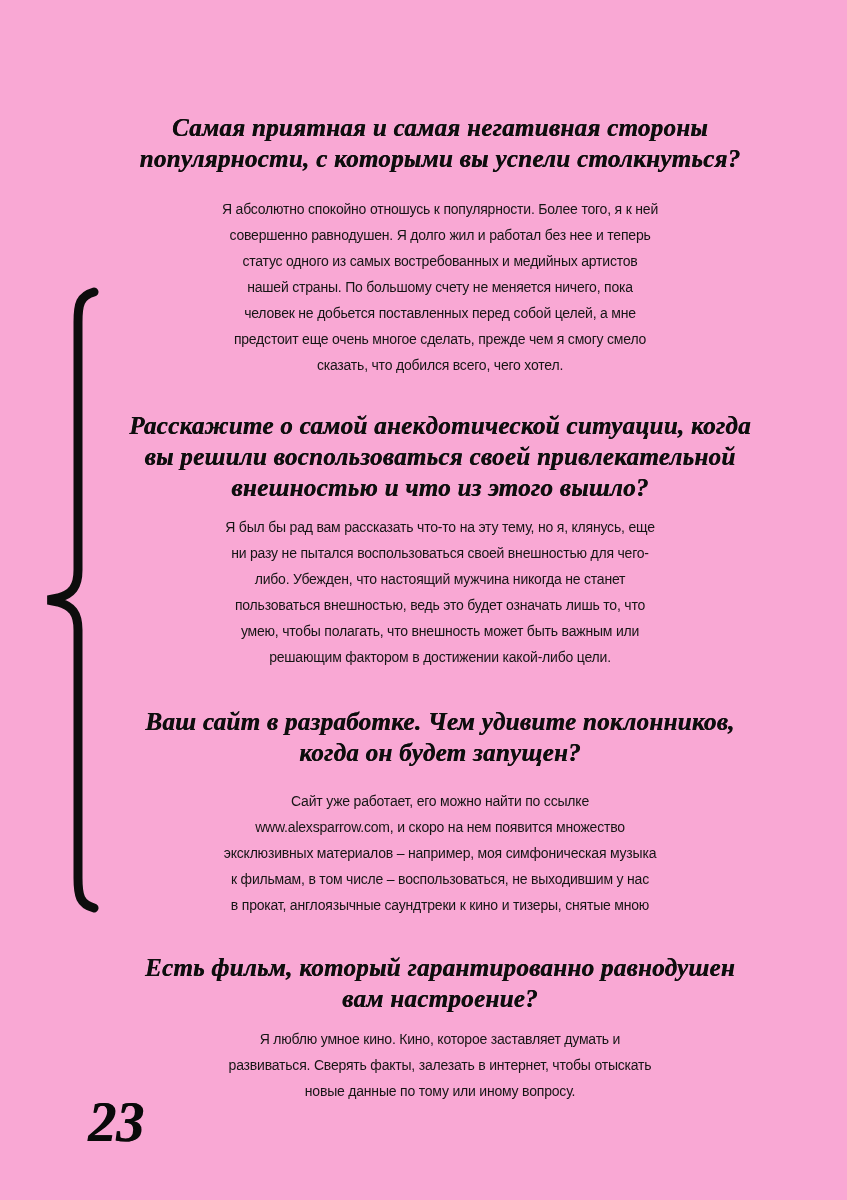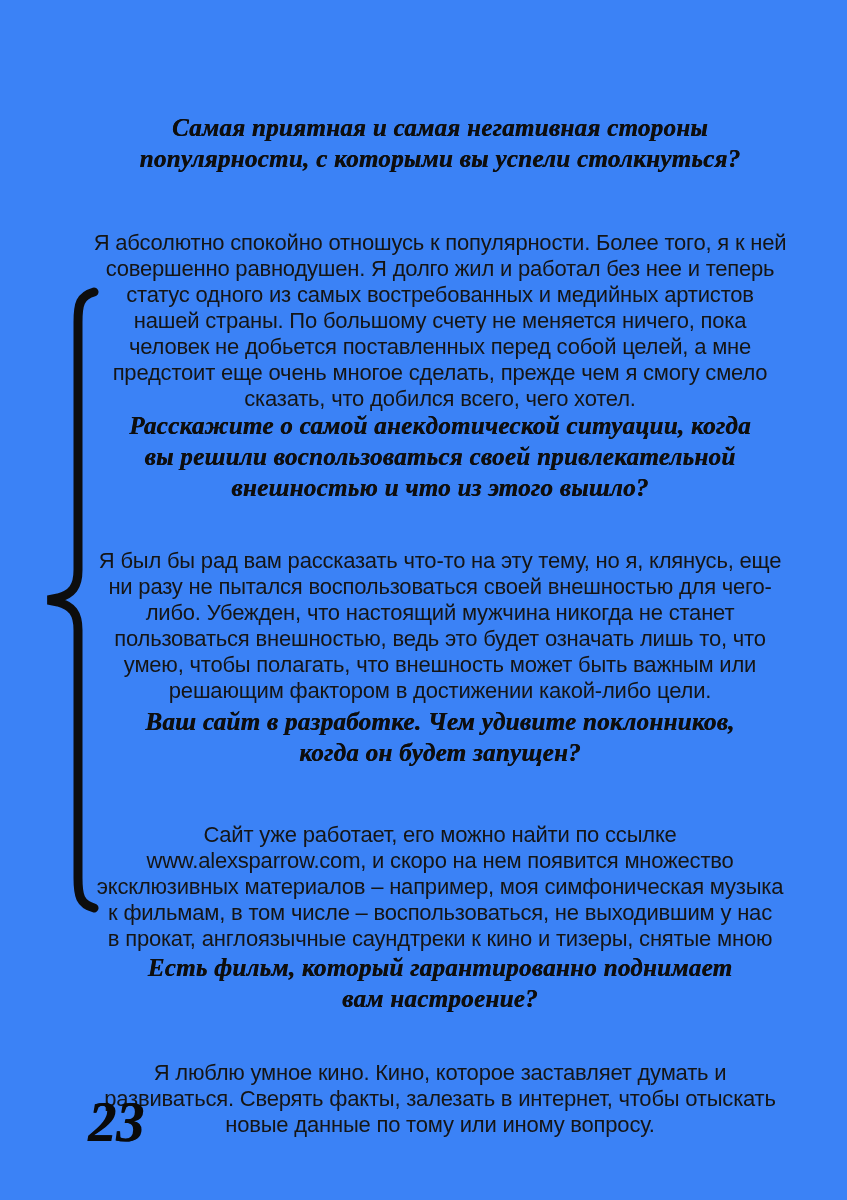--- a/index.html
+++ b/index.html
@@ -4,21 +4,21 @@
 <style>
   html, body {
     margin: 0;
     padding: 0;
     background: #ffffff;
   }
   .page {
     position: relative;
     width: 847px;
     height: 1200px;
-    background: #3b82f6;
+    background: #f9a8d4;
     overflow: hidden;
     font-family: "Liberation Sans", sans-serif;
   }
   .block {
     position: absolute;
     left: 75px;
     width: 730px;
     text-align: center;
   }
   .question {
@@ -26,25 +26,24 @@
     font-style: italic;
     font-weight: bold;
     font-size: 25px;
     line-height: 31px;
     letter-spacing: 0.3px;
     color: #0e0e0e;
     text-shadow: 0.4px 0 0 #0e0e0e;
   }
   .answer {
     font-family: "Liberation Sans", sans-serif;
-    font-size: 22px;
+    font-size: 14px;
     line-height: 26px;
     letter-spacing: -0.2px;
     color: #151515;
-    margin-top: 34px;
   }
   .line {
     white-space: nowrap;
   }
   .brace {
     position: absolute;
     left: 42px;
     top: 288px;
     width: 56px;
     height: 624px;
@@ -116,21 +115,21 @@
     </div>
   <div id="a3" class="block answer">
       <div class="line">Сайт уже работает, его можно найти по ссылке</div>
       <div class="line">www.alexsparrow.com, и скоро на нем появится множество</div>
       <div class="line">эксклюзивных материалов – например, моя симфоническая музыка</div>
       <div class="line">к фильмам, в том числе – воспользоваться, не выходившим у нас</div>
       <div class="line">в прокат, англоязычные саундтреки к кино и тизеры, снятые мною</div>
     </div>
 
   <div id="q4" class="block question">
-      <div class="line">Есть фильм, который гарантированно поднимает</div>
+      <div class="line">Есть фильм, который гарантированно равнодушен</div>
       <div class="line">вам настроение?</div>
     </div>
   <div id="a4" class="block answer">
       <div class="line">Я люблю умное кино. Кино, которое заставляет думать и</div>
       <div class="line">развиваться. Сверять факты, залезать в интернет, чтобы отыскать</div>
       <div class="line">новые данные по тому или иному вопросу.</div>
     </div>
 
   <div class="brace">
     <svg viewBox="0 0 56 624" preserveAspectRatio="none" aria-hidden="true">

